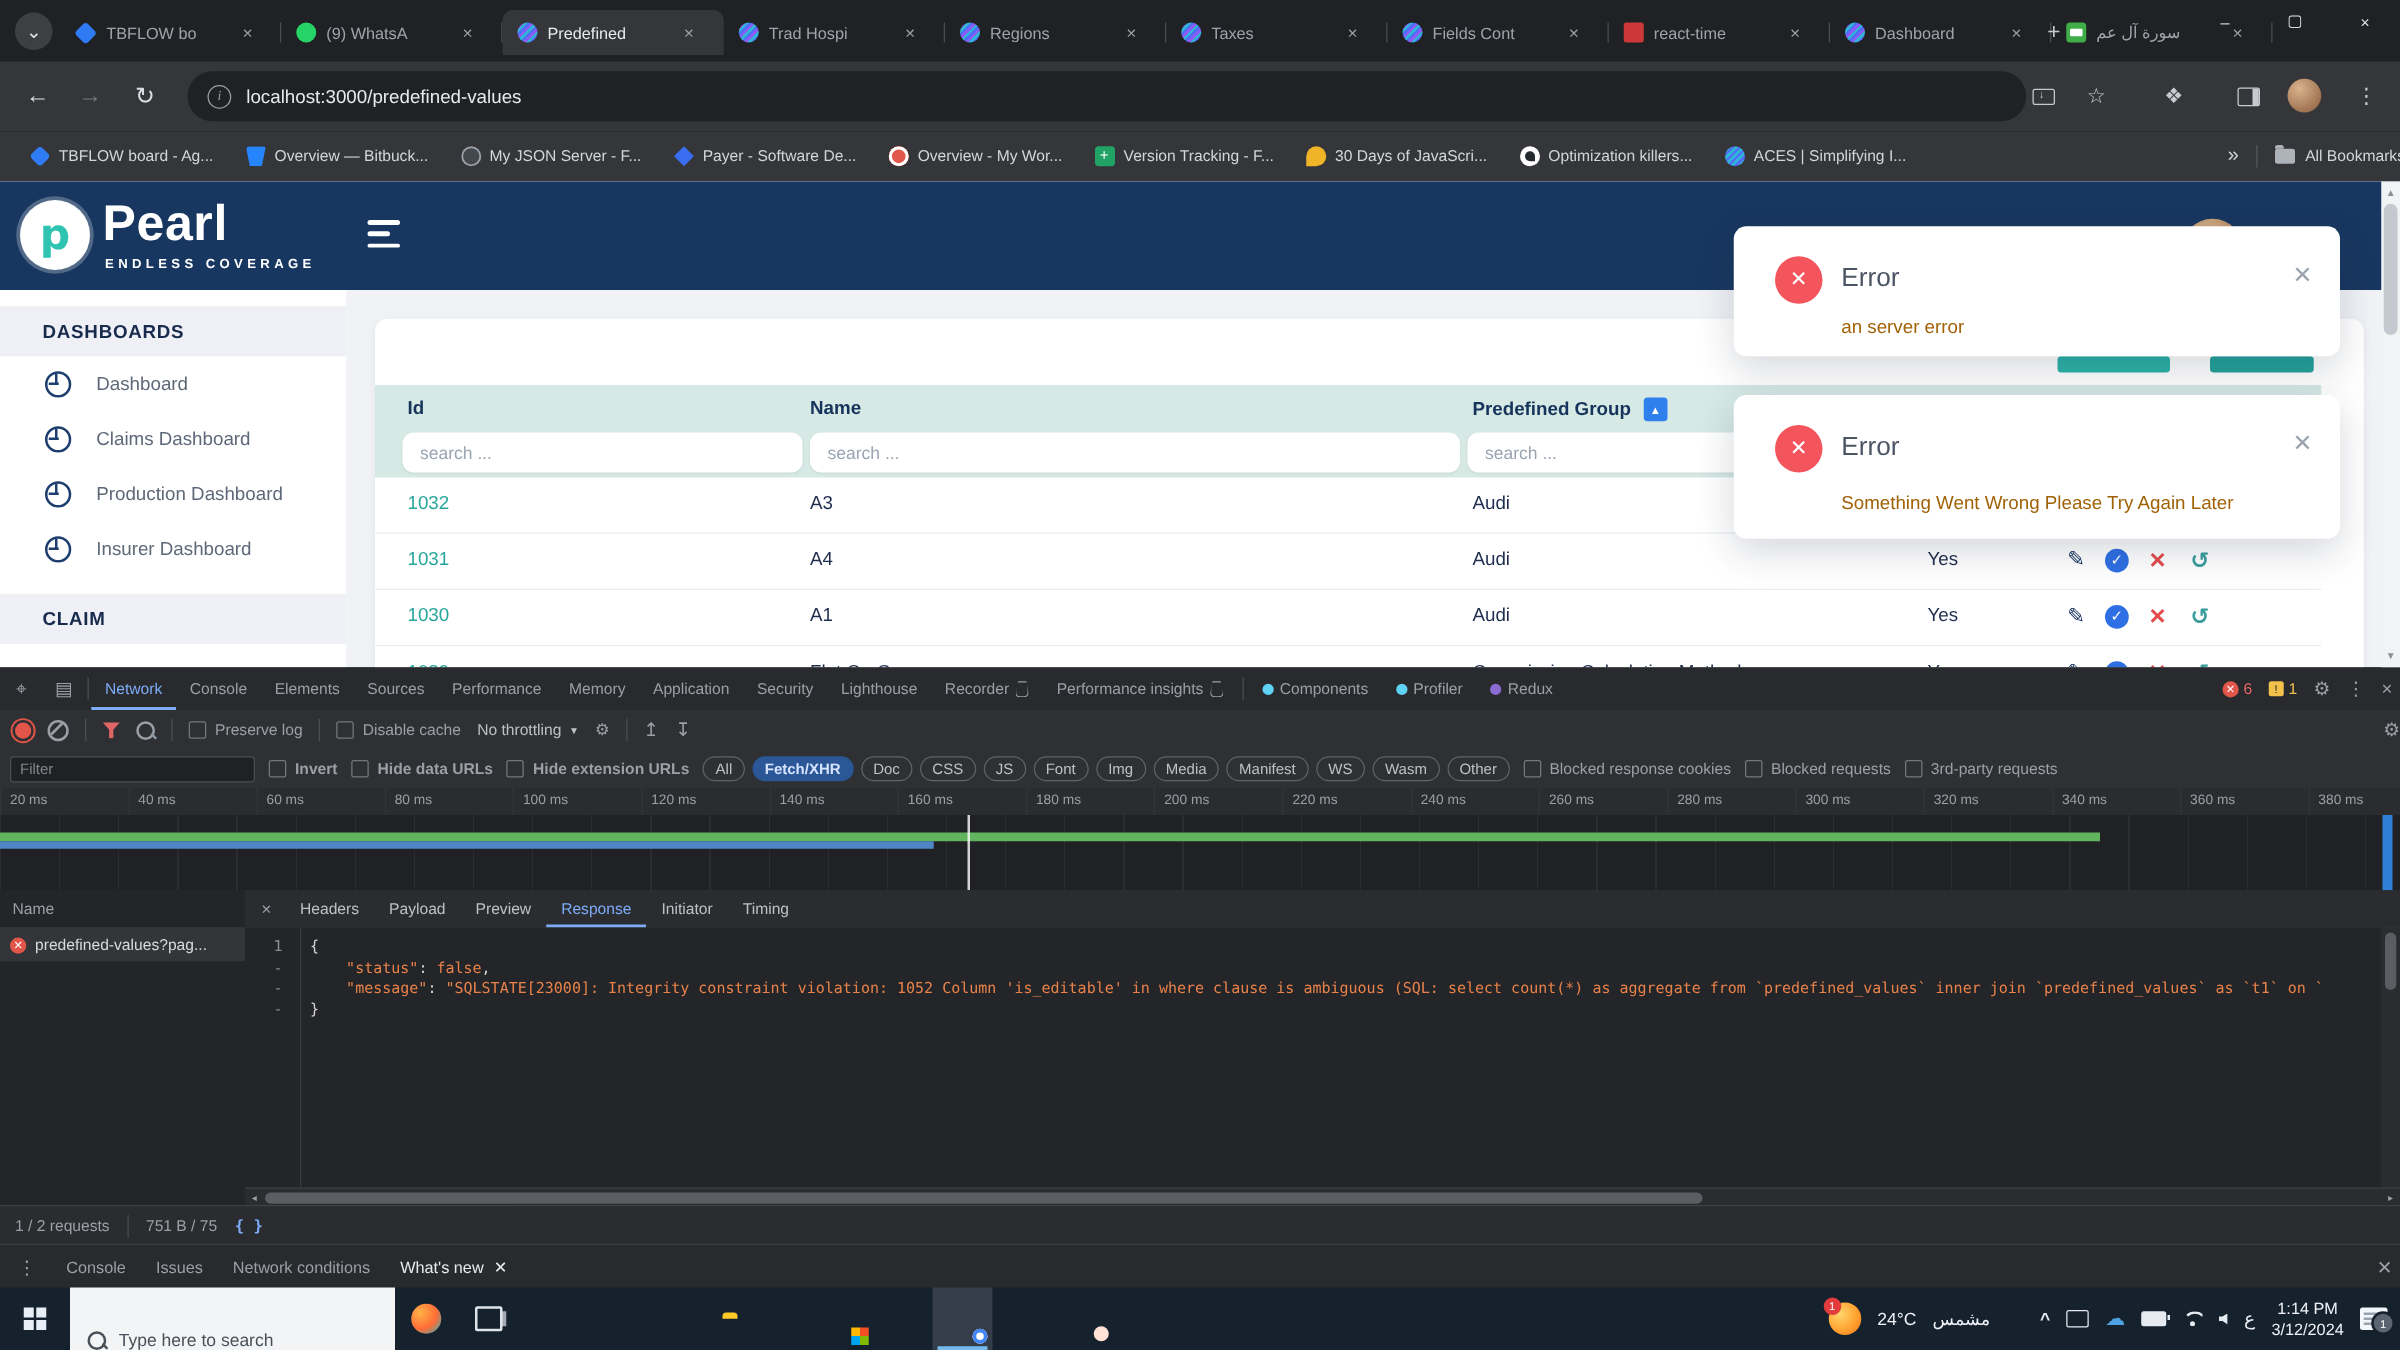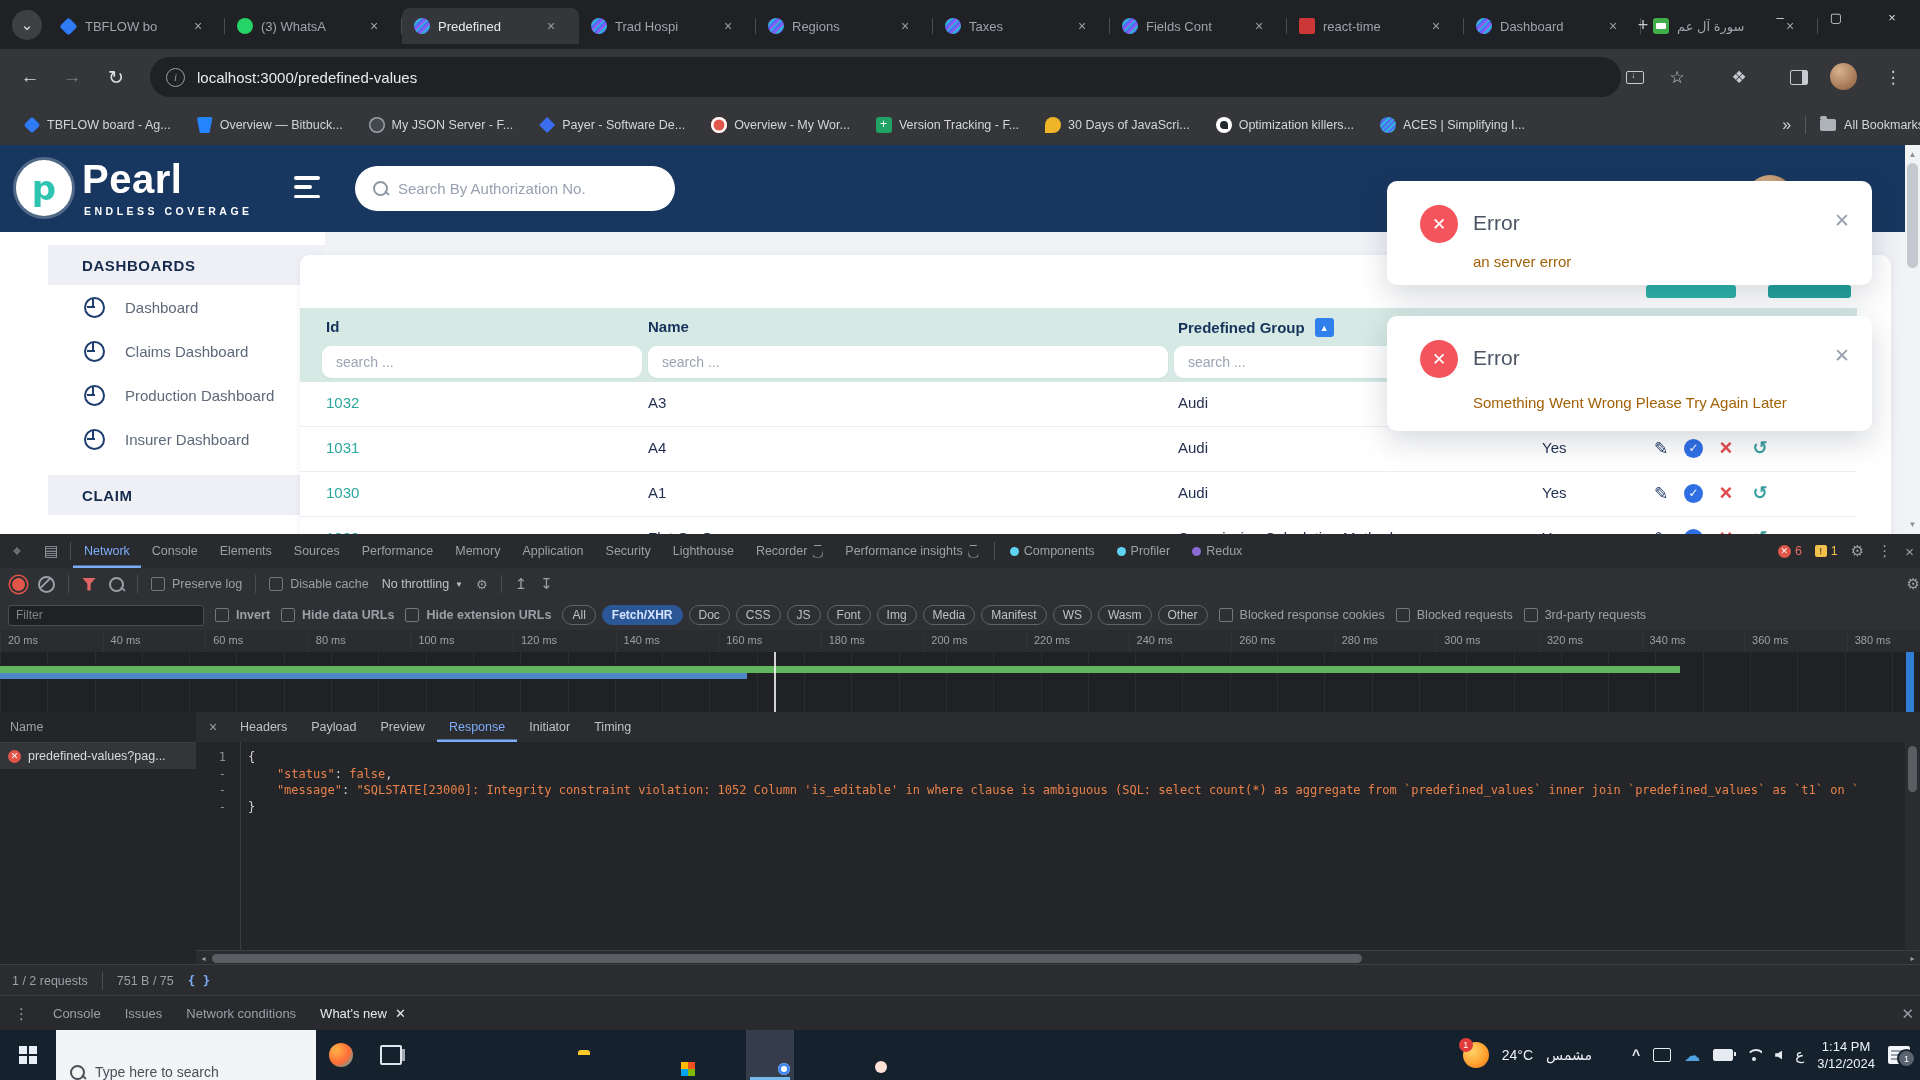--- a/index.html
+++ b/index.html
@@ -81,21 +81,21 @@
   .burger{position:absolute;left:294px;top:31px;width:26px;height:22px;display:flex;flex-direction:column;justify-content:space-between;}
   .burger span{height:3.5px;background:#fff;border-radius:2px;}
   .burger span:nth-child(2){width:70%;}
   .hsearch{position:absolute;left:355px;top:21px;width:302px;height:45px;background:#fff;border-radius:23px;
     display:flex;align-items:center;gap:10px;padding-left:18px;color:#97a1b0;font-size:15px;}
   .mag{width:11px;height:11px;border:2px solid #8d97a6;border-radius:50%;position:relative;flex:none;}
   .mag::after{content:"";position:absolute;left:9px;top:9px;width:6px;height:2px;background:#8d97a6;transform:rotate(45deg);border-radius:2px;}
   .hdr-avatar{position:absolute;left:1745px;top:30px;width:50px;height:50px;border-radius:50%;
     background:radial-gradient(circle at 40% 35%,#e4c49a,#96653f);z-index:1;}
 
-  .sidebar{position:absolute;left:0;top:87px;width:277px;height:302px;background:#fff;padding-left:48px;}
+  .sidebar{position:absolute;left:0;top:87px;width:277px;height:302px;background:#fff;}
   .side-sec{height:40px;background:#eef0f5;display:flex;align-items:center;padding-left:34px;
     color:#182b4d;font-weight:bold;font-size:15px;letter-spacing:.6px;}
   .side-item{height:44px;display:flex;align-items:center;gap:20px;padding-left:36px;color:#5d6878;font-size:15px;}
   .pie{width:17px;height:17px;border:2px solid #1d3e6e;border-radius:50%;position:relative;flex:none;}
   .pie::before{content:"";position:absolute;left:6px;top:0px;width:2px;height:8px;background:#1d3e6e;}
   .pie::after{content:"";position:absolute;left:1px;top:7px;width:8px;height:2px;background:#1d3e6e;}
 
   .card{position:absolute;left:300px;top:110px;width:1557px;height:300px;background:#fff;border-radius:10px 10px 0 0;
     box-shadow:0 2px 8px rgba(20,40,80,.06);overflow:hidden;padding-left:34px;}
   .thead{position:absolute;left:0;top:53px;width:1557px;height:74px;background:#d6e9e5;}
@@ -278,21 +278,21 @@
     <div class="tabs">
 
         <div class="tab">
           <span class="fav fav-tbflow"></span>
           <span class="t-title">TBFLOW bo</span>
           <span class="t-close">×</span>
         </div>
 
         <div class="tab">
           <span class="fav fav-whatsapp"></span>
-          <span class="t-title">(3) WhatsA</span>
+          <span class="t-title">(9) WhatsA</span>
           <span class="t-close">×</span>
         </div>
 
         <div class="tab active">
           <span class="fav fav-pearl"></span>
           <span class="t-title">Predefined</span>
           <span class="t-close">×</span>
         </div>
 
         <div class="tab">
@@ -427,24 +427,20 @@
 
     <div class="appheader">
       <div class="logo-circle">p</div>
       <div class="logo-word">Pearl</div>
       <div class="logo-sub">ENDLESS COVERAGE</div>
       <div class="burger">
           <span></span>
           <span></span>
           <span></span>
         </div>
-      <div class="hsearch">
-        <span class="mag"></span>
-        <span>Search By Authorization No.</span>
-      </div>
       <div class="hdr-avatar"></div>
     </div>
 
     <div class="sidebar">
       <div style="height:13px;"></div>
       <div class="side-sec">DASHBOARDS</div>
       <div>
 
           <div class="side-item">
             <span class="pie"></span>

